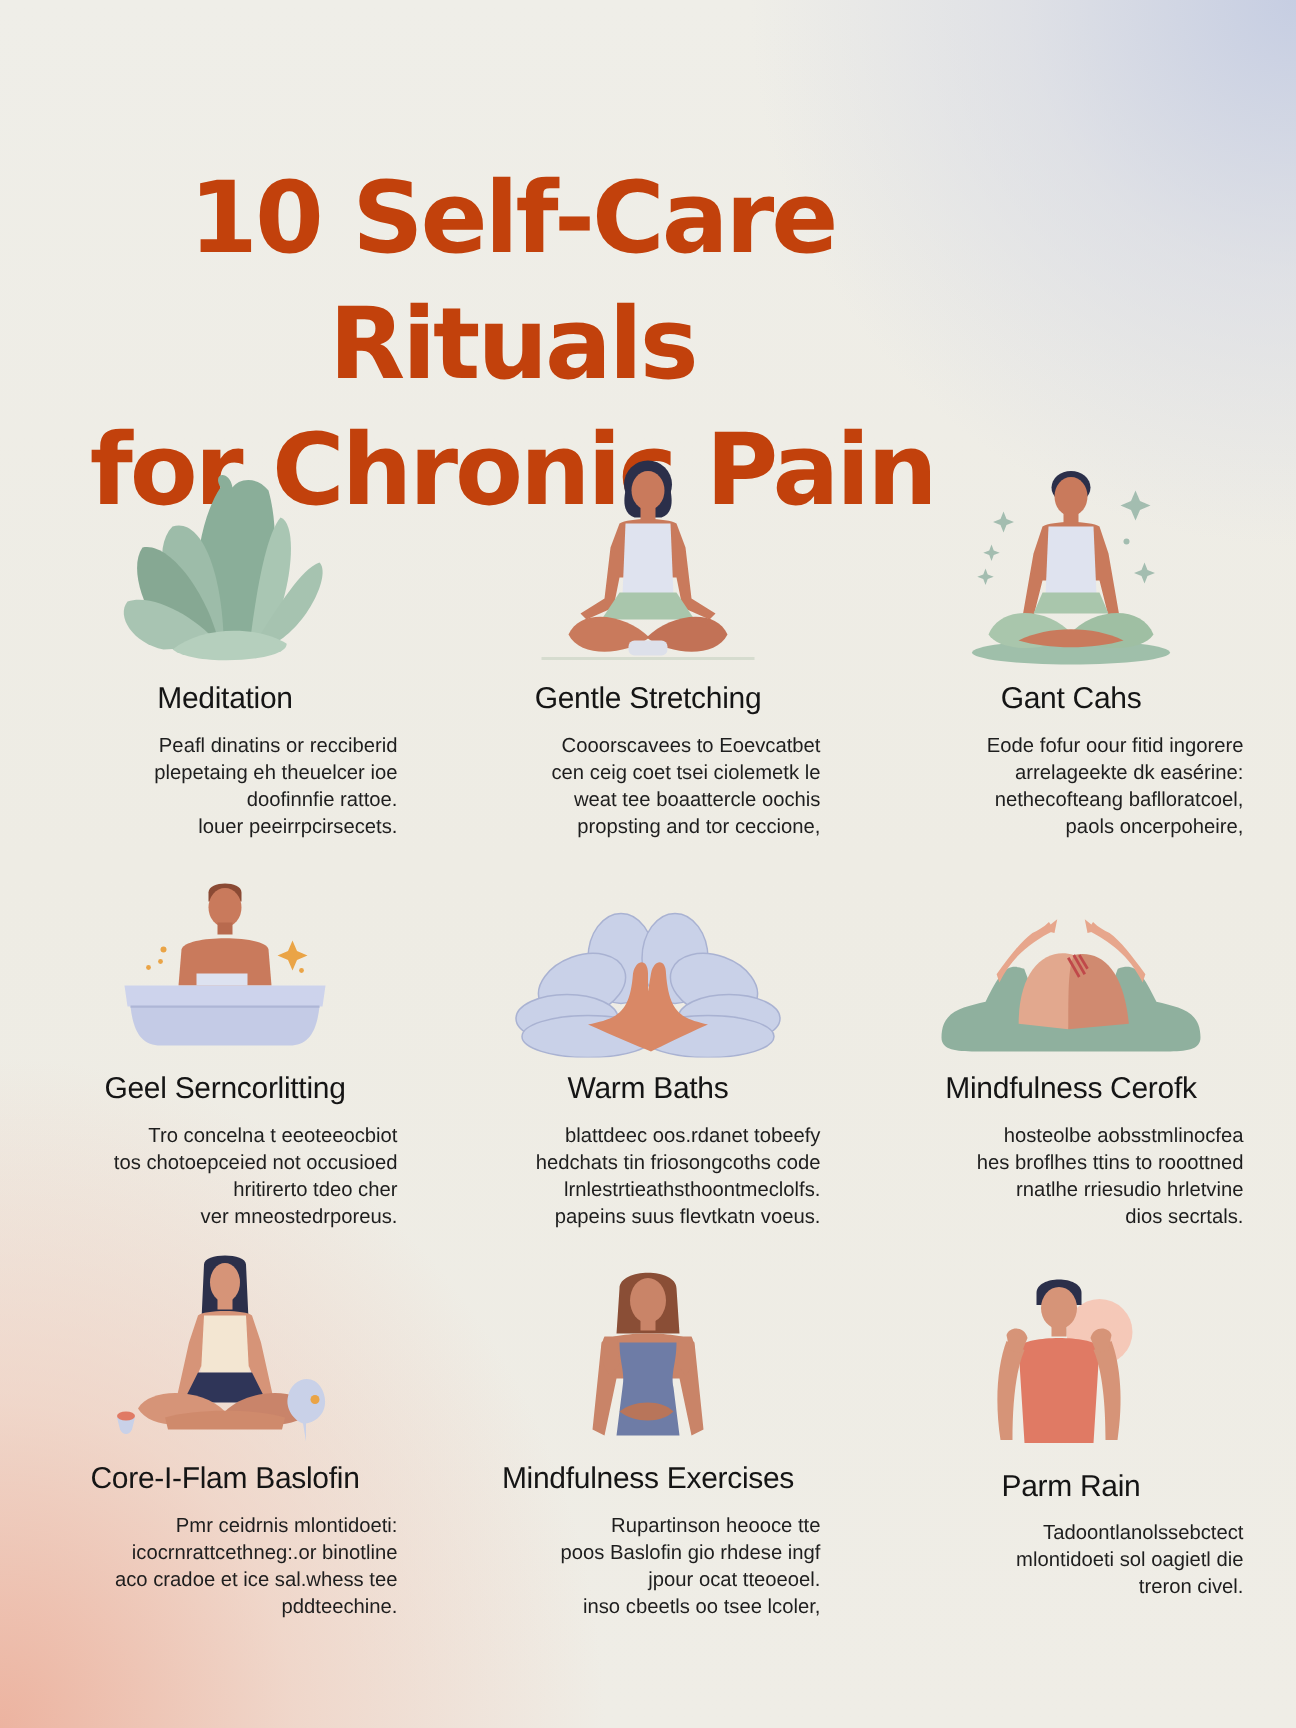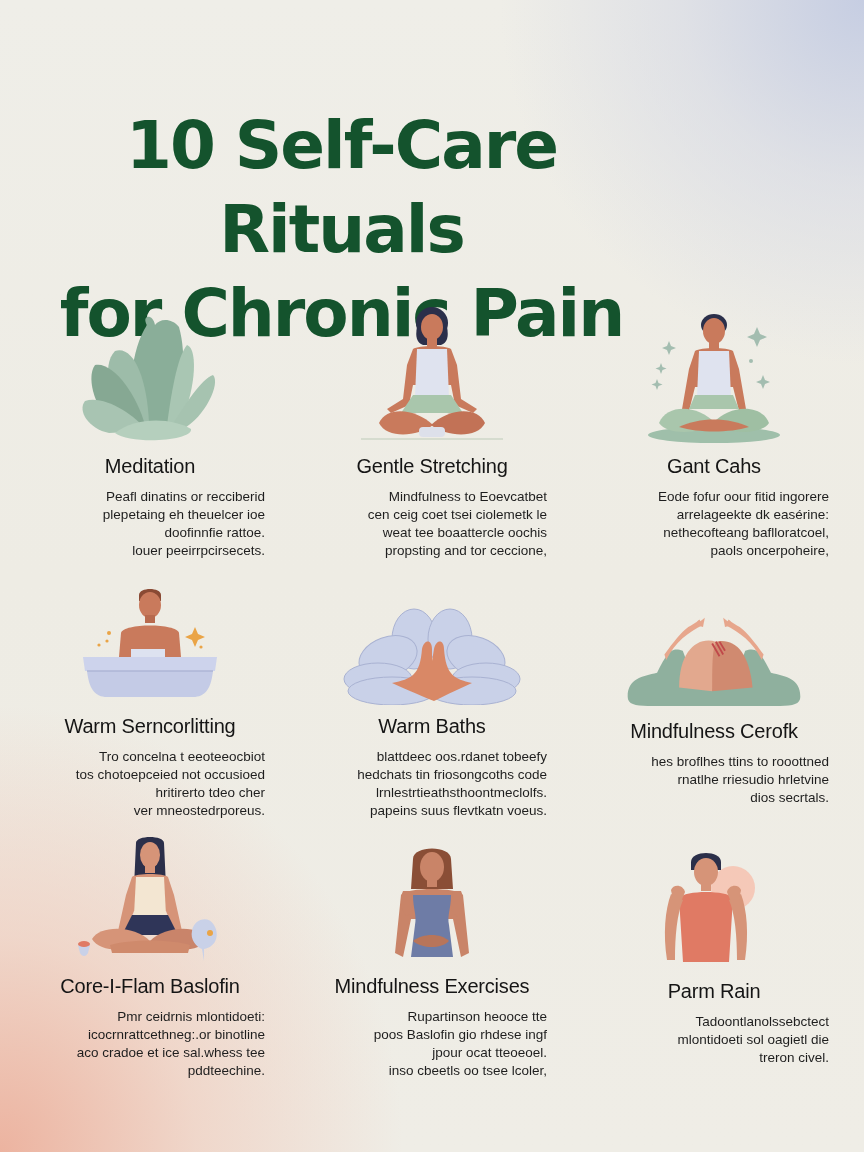--- a/index.html
+++ b/index.html
@@ -20,21 +20,21 @@
     }
     .page { position: relative; z-index: 1; width: 864px; height: 1152px; }
     .title {
       position: absolute; left: 0; top: 104px; width: 683px;
       text-align: center;
       font-family: "DejaVu Sans", sans-serif;
       font-weight: bold;
       font-size: 66px;
       line-height: 84px;
       letter-spacing: -2px;
-      color: #14532d;
+      color: #c2410c;
     }
     .title span { display: block; }
     .grid {
       position: absolute; left: 0; top: 300px; width: 864px;
       display: grid;
       grid-template-columns: 300px 264px 300px;
       grid-template-rows: 260px 260px 260px;
     }
     .card {
       position: relative;
@@ -112,21 +112,21 @@
           <path d="M56 44 C62 40 88 40 94 44 L100 60 L104 94 L120 104 L116 108 L98 100 L94 80 L56 80 L52 100 L34 108 L30 104 L46 94 L50 60 Z" fill="#c97a5c"></path>
           <path d="M60 44 L90 44 L92 92 L58 92 Z" fill="#dfe3ef"></path>
           <path d="M56 90 L94 90 L106 108 L44 108 Z" fill="#a9c6ac"></path>
           <path d="M22 118 C30 100 60 104 76 120 C60 132 30 134 22 118 Z" fill="#c97a5c"></path>
           <path d="M128 118 C120 100 90 104 74 120 C90 132 120 134 128 118 Z" fill="#c27256"></path>
           <rect x="62" y="122" width="26" height="10" rx="4" fill="#dde0ea"></rect>
         </svg>
       </div>
       <div class="card-title">Gentle Stretching</div>
       <div class="card-desc">
-        <span>Mindfulness to Eoevcatbet</span>
+        <span>Cooorscavees to Eoevcatbet</span>
         <span>cen ceig coet tsei ciolemetk le</span>
         <span>weat tee boaattercle oochis</span>
         <span>propsting and tor ceccione,</span>
       </div>
     </div>
 
     <div class="card">
       <div class="illus">
         <svg width="150" height="140" viewBox="0 0 150 140">
           <ellipse cx="75" cy="130" rx="66" ry="8" fill="#9fbfaa"></ellipse>
@@ -169,21 +169,21 @@
           <circle cx="34" cy="48" r="2" fill="#eaa446"></circle>
           <circle cx="32" cy="56" r="1.6" fill="#eaa446"></circle>
           <circle cx="24" cy="60" r="1.6" fill="#eaa446"></circle>
           <circle cx="126" cy="62" r="1.6" fill="#eaa446"></circle>
           <rect x="56" y="64" width="34" height="8" fill="#dde2f0"></rect>
           <path d="M8 72 L142 72 L140 86 L10 86 Z" fill="#cdd3ec"></path>
           <path d="M12 86 L138 86 C136 104 130 112 118 112 L32 112 C20 112 14 104 12 86 Z" fill="#c4cbe6"></path>
           <line x1="12" y1="86" x2="138" y2="86" stroke="#aeb6d6" stroke-width="1.5"></line>
         </svg>
       </div>
-      <div class="card-title">Warm Serncorlitting</div>
+      <div class="card-title">Geel Serncorlitting</div>
       <div class="card-desc">
         <span>Tro concelna t eeoteeocbiot</span>
         <span>tos chotoepceied not occusioed</span>
         <span>hritirerto tdeo cher</span>
         <span>ver mneostedrporeus.</span>
       </div>
     </div>
 
     <div class="card">
       <div class="illus">
@@ -222,20 +222,21 @@
               <path d="M104 30 L110 40"></path>
           </g>
           <path d="M46 50 C56 30 70 20 86 12 L82 6 C78 10 74 12 70 14 C62 20 54 30 44 44 Z" fill="#e7a68c"></path>
           <path d="M150 50 C140 30 126 20 110 12 L114 6 C118 10 122 12 126 14 C134 20 142 30 152 44 Z" fill="#e7a68c"></path>
           <path d="M78 12 L88 4 L86 14 Z" fill="#e7a68c"></path>
           <path d="M118 12 L108 4 L110 14 Z" fill="#e7a68c"></path>
         </svg>
       </div>
       <div class="card-title">Mindfulness Cerofk</div>
       <div class="card-desc">
+        <span>hosteolbe aobsstmlinocfea</span>
         <span>hes broflhes ttins to rooottned</span>
         <span>rnatlhe rriesudio hrletvine</span>
         <span>dios secrtals.</span>
       </div>
     </div>
 
     <div class="card">
       <div class="illus">
         <svg width="160" height="130" viewBox="0 0 160 130">
           <path d="M66 8 C66 0 94 0 94 8 L96 52 L64 52 Z" fill="#2b2f4a"></path>

